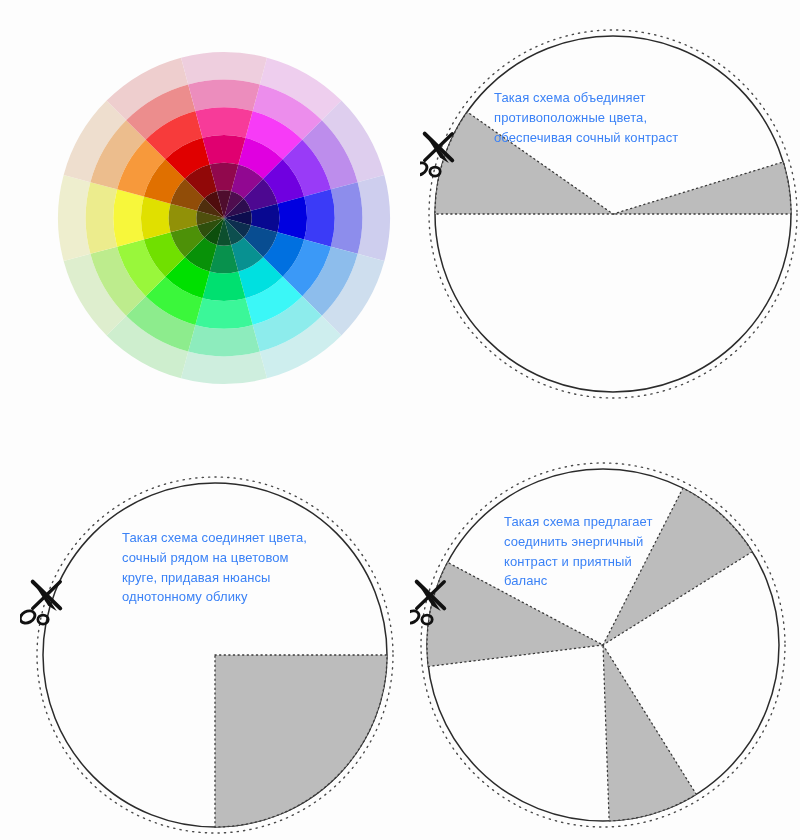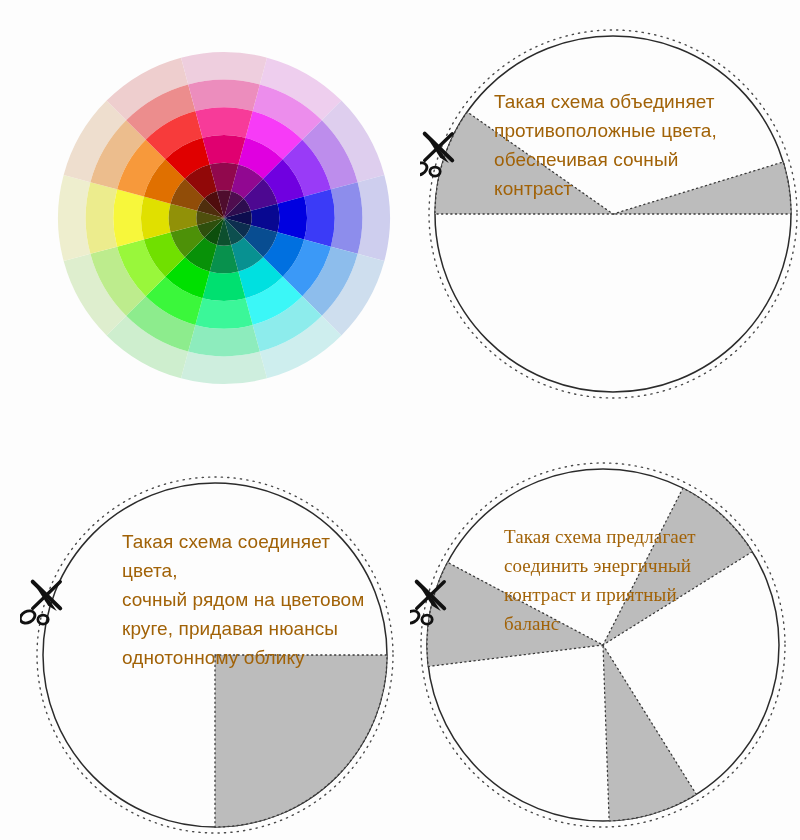--- a/index.html
+++ b/index.html
@@ -9,25 +9,25 @@
 
   .panel{position:absolute;}
 
   
   #wheel-panel{left:38px;top:28px;width:372px;height:380px;}
   #color-wheel{position:absolute;left:0;top:0;}
 
   
   .scheme{position:absolute;}
 
-  .caption{position:absolute;color:#a16207;font-size:19px;line-height:1.52;
+  .caption{position:absolute;color:#3b82f6;font-size:13px;line-height:1.52;
            letter-spacing:.1px;white-space:pre-line;}
   #cap-complementary{left:494px;top:88px;width:266px;}
   #cap-analogous{left:122px;top:528px;width:250px;}
-  #cap-triadic{left:504px;top:523px;width:214px;font-family:Liberation Serif, serif;}
+  #cap-triadic{left:504px;top:512px;width:214px;}
 </style>
 </head>
 <body>
 
 <div class="page">
 
   <div class="panel" id="wheel-panel">
     <svg id="color-wheel" width="372" height="380" viewBox="0 0 372 380">
         <path d="M 228.96396148701845 29.65631283601465 A 166 166 0 0 1 303.3797256769669 72.62027432303312 L 283.8164380641391 92.18356193586092 A 138.33333333333334 138.33333333333334 0 0 0 221.80330123918205 56.380260696678874 Z" fill="hsl(300, 48%, 87%)"></path>
         <path d="M 303.3797256769669 72.62027432303312 A 166 166 0 0 1 346.34368716398535 147.03603851298155 L 319.6197393033211 154.19669876081795 A 138.33333333333334 138.33333333333334 0 0 0 283.8164380641391 92.18356193586092 Z" fill="hsl(270, 48%, 87%)"></path>

